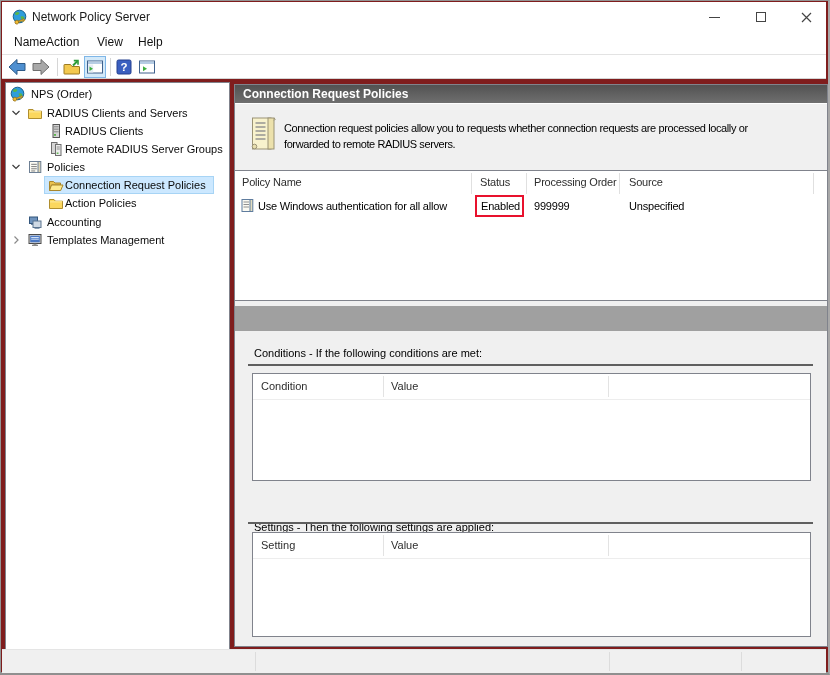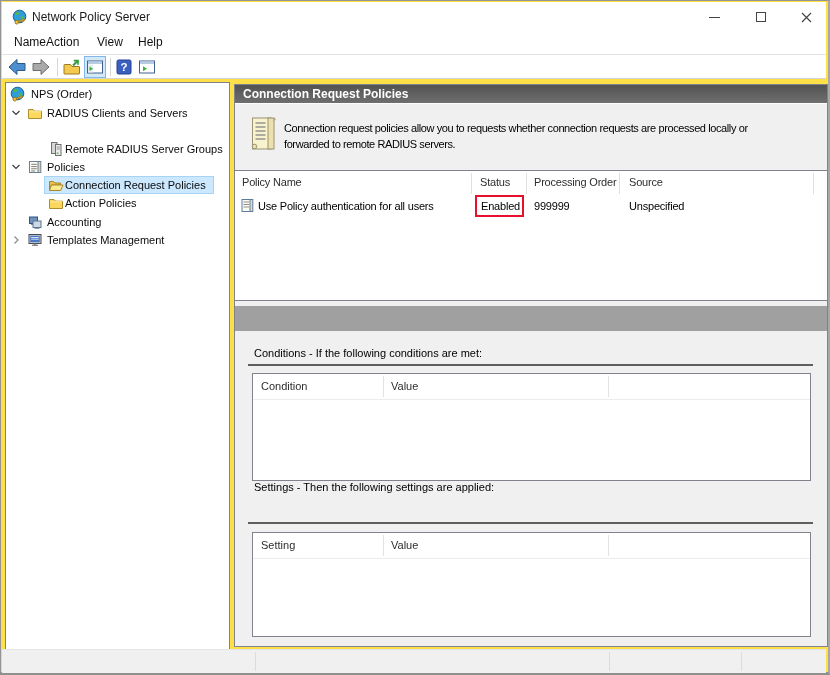--- a/index.html
+++ b/index.html
@@ -1,19 +1,19 @@
 <!DOCTYPE html>
 <html><head>
 <meta charset="utf-8">
 <style>
 html,body{margin:0;padding:0}
 *{box-sizing:border-box}
 body{width:830px;height:675px;position:relative;overflow:hidden;background:#fff;
      font-family:"Liberation Sans",sans-serif;font-size:11px;color:#000;}
-#frame{position:absolute;inset:0;border:1px solid #949494;border-bottom:3px solid #8f8f8f;border-right:2px solid #a8a8a8;background:#fde047}
+#frame{position:absolute;inset:0;border:1px solid #949494;border-bottom:3px solid #8f8f8f;border-right:2px solid #a8a8a8;background:#7f1d1d}
 
 .titlebar{position:absolute;left:1px;top:1px;right:2px;height:30px;background:#fff}
 .title-text{position:absolute;left:30px;top:8px;font-size:12px;color:#1a1a1a;white-space:nowrap}
 .app-icon{position:absolute;left:10px;top:7px;width:16px;height:16px}
 .winbtn{position:absolute;top:0;width:36px;height:30px;display:flex;align-items:center;justify-content:center}
 
 .menubar{position:absolute;left:1px;top:31px;right:2px;height:22px;background:#fff}
 .menu-item{position:absolute;top:3px;font-size:12px;color:#111}
 
 .toolbar{position:absolute;left:1px;top:53px;right:2px;height:25px;background:#fff;border-top:1px solid #e3e3e3;border-bottom:1px solid #d4d4d4}
@@ -159,20 +159,32 @@
       </span>
       <span class="ticon" style="left:21px">
         <svg width="16" height="16" viewBox="0 0 16 16">
           <path d="M1.5,4.5 L6,4.5 L7.5,6.2 L14.5,6.2 L14.5,13.5 L1.5,13.5 Z" fill="#fbd75e" stroke="#b08e2e"></path>
           <path d="M2,6.8 L14,6.8" stroke="#fce48b" stroke-width="1.4"></path>
         </svg>
       </span>
       <span class="lbl" style="left:41px">RADIUS Clients and Servers</span>
     </div>
 
+    <div class="trow" style="top:39px">
+      <span class="ticon" style="left:42px">
+        <svg width="16" height="16" viewBox="0 0 16 16">
+          <rect x="5" y="1.5" width="6.5" height="13" fill="#d4d4d4" stroke="#555"></rect>
+          <rect x="6" y="3" width="4.6" height="1.4" fill="#9a9a9a"></rect>
+          <rect x="6" y="5.5" width="4.6" height="1.4" fill="#9a9a9a"></rect>
+          <rect x="6" y="8" width="4.6" height="1.4" fill="#9a9a9a"></rect>
+          <rect x="6" y="11" width="2" height="1.8" fill="#58b54a"></rect>
+        </svg>
+      </span>
+      <span class="lbl" style="left:59px">RADIUS Clients</span>
+    </div>
 
     <div class="trow" style="top:57px">
       <span class="ticon" style="left:42px">
         <svg width="16" height="16" viewBox="0 0 16 16">
           <rect x="3.5" y="1.5" width="5.5" height="11" fill="#d6d6d6" stroke="#6f6f6f"></rect>
           <rect x="7.5" y="3.5" width="5.5" height="11" fill="#ececec" stroke="#6f6f6f"></rect>
           <line x1="8.7" y1="6" x2="11.8" y2="6" stroke="#8c8c8c"></line>
           <line x1="8.7" y1="8" x2="11.8" y2="8" stroke="#8c8c8c"></line>
           <rect x="8.7" y="11.5" width="1.8" height="1.4" fill="#58b54a"></rect>
         </svg>
@@ -282,40 +294,40 @@
 
       <span class="ticon" style="left:6px;top:27px;width:13px;height:15px">
         <svg width="13" height="15" viewBox="0 0 13 15">
           <rect x="1" y="1.5" width="8.5" height="12" fill="#fbfaf2" stroke="#5f7c9e"></rect>
           <rect x="9" y="1.5" width="2.8" height="12" fill="#e3ddc0" stroke="#5f7c9e"></rect>
           <line x1="2.5" y1="4" x2="8" y2="4" stroke="#909090"></line>
           <line x1="2.5" y1="6.5" x2="8" y2="6.5" stroke="#909090"></line>
           <line x1="2.5" y1="9" x2="8" y2="9" stroke="#909090"></line>
         </svg>
       </span>
-      <span class="rcell" style="left:23px">Use Policy authentication for all users</span>
+      <span class="rcell" style="left:23px">Use Windows authentication for all allow</span>
       <span class="rcell" style="left:246px">Enabled</span>
       <span class="rcell" style="left:299px">999999</span>
       <span class="rcell" style="left:394px">Unspecified</span>
       <span class="redbox"></span>
     </div>
 
     <div class="graybar"></div>
 
     <div class="sec-label" style="left:19px;top:262px">Conditions - If the following conditions are met:</div>
     <div class="sec-line" style="left:13px;top:279px;width:565px"></div>
     <div class="sec-table" style="top:288px">
       <span class="sec-colsep" style="left:130px"></span>
       <span class="sec-colsep" style="left:355px"></span>
       <span class="sec-hline"></span>
       <span class="sec-hcell" style="left:8px">Condition</span>
       <span class="sec-hcell" style="left:138px">Value</span>
     </div>
 
-    <div class="sec-label" style="left:19px;top:396px">Settings - Then the following settings are applied:</div>
+    <div class="sec-label" style="left:19px;top:436px">Settings - Then the following settings are applied:</div>
     <div class="sec-line" style="left:13px;top:437px;width:565px"></div>
     <div class="sec-table" style="top:447px;height:105px">
       <span class="sec-colsep" style="left:130px"></span>
       <span class="sec-colsep" style="left:355px"></span>
       <span class="sec-hline"></span>
       <span class="sec-hcell" style="left:8px">Setting</span>
       <span class="sec-hcell" style="left:138px">Value</span>
     </div>
   </div>
 

